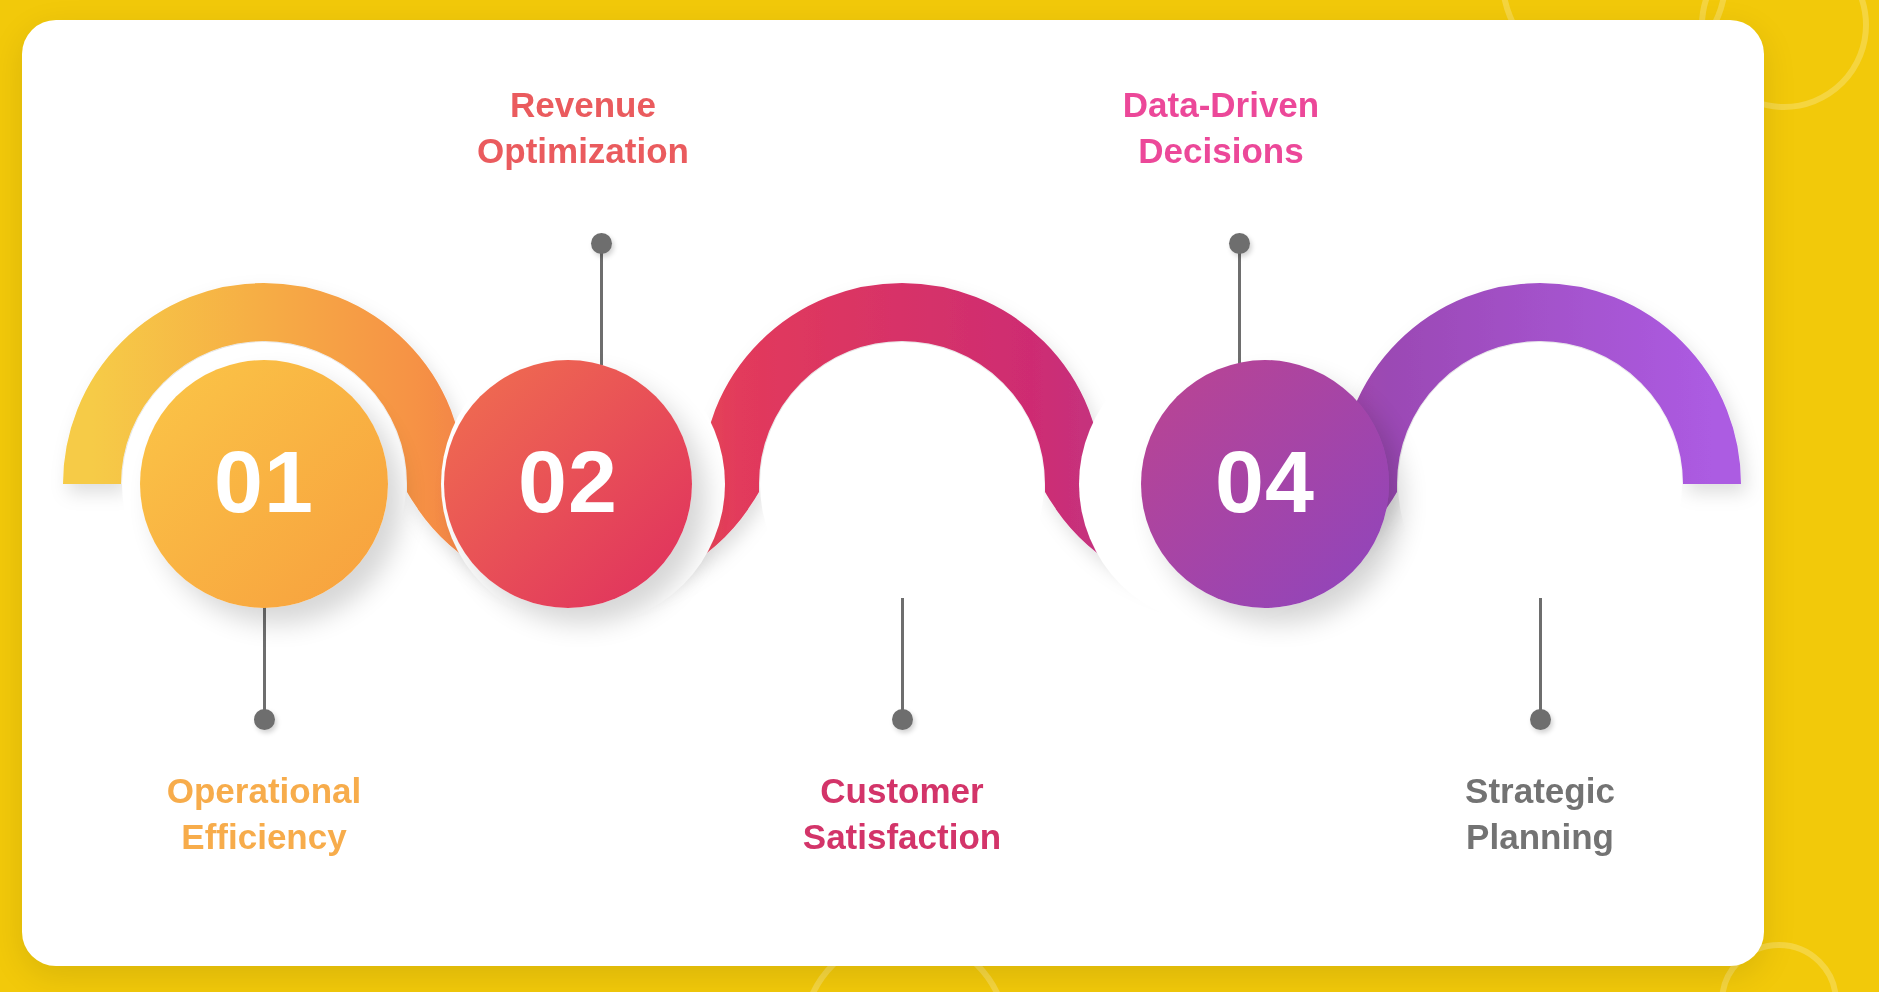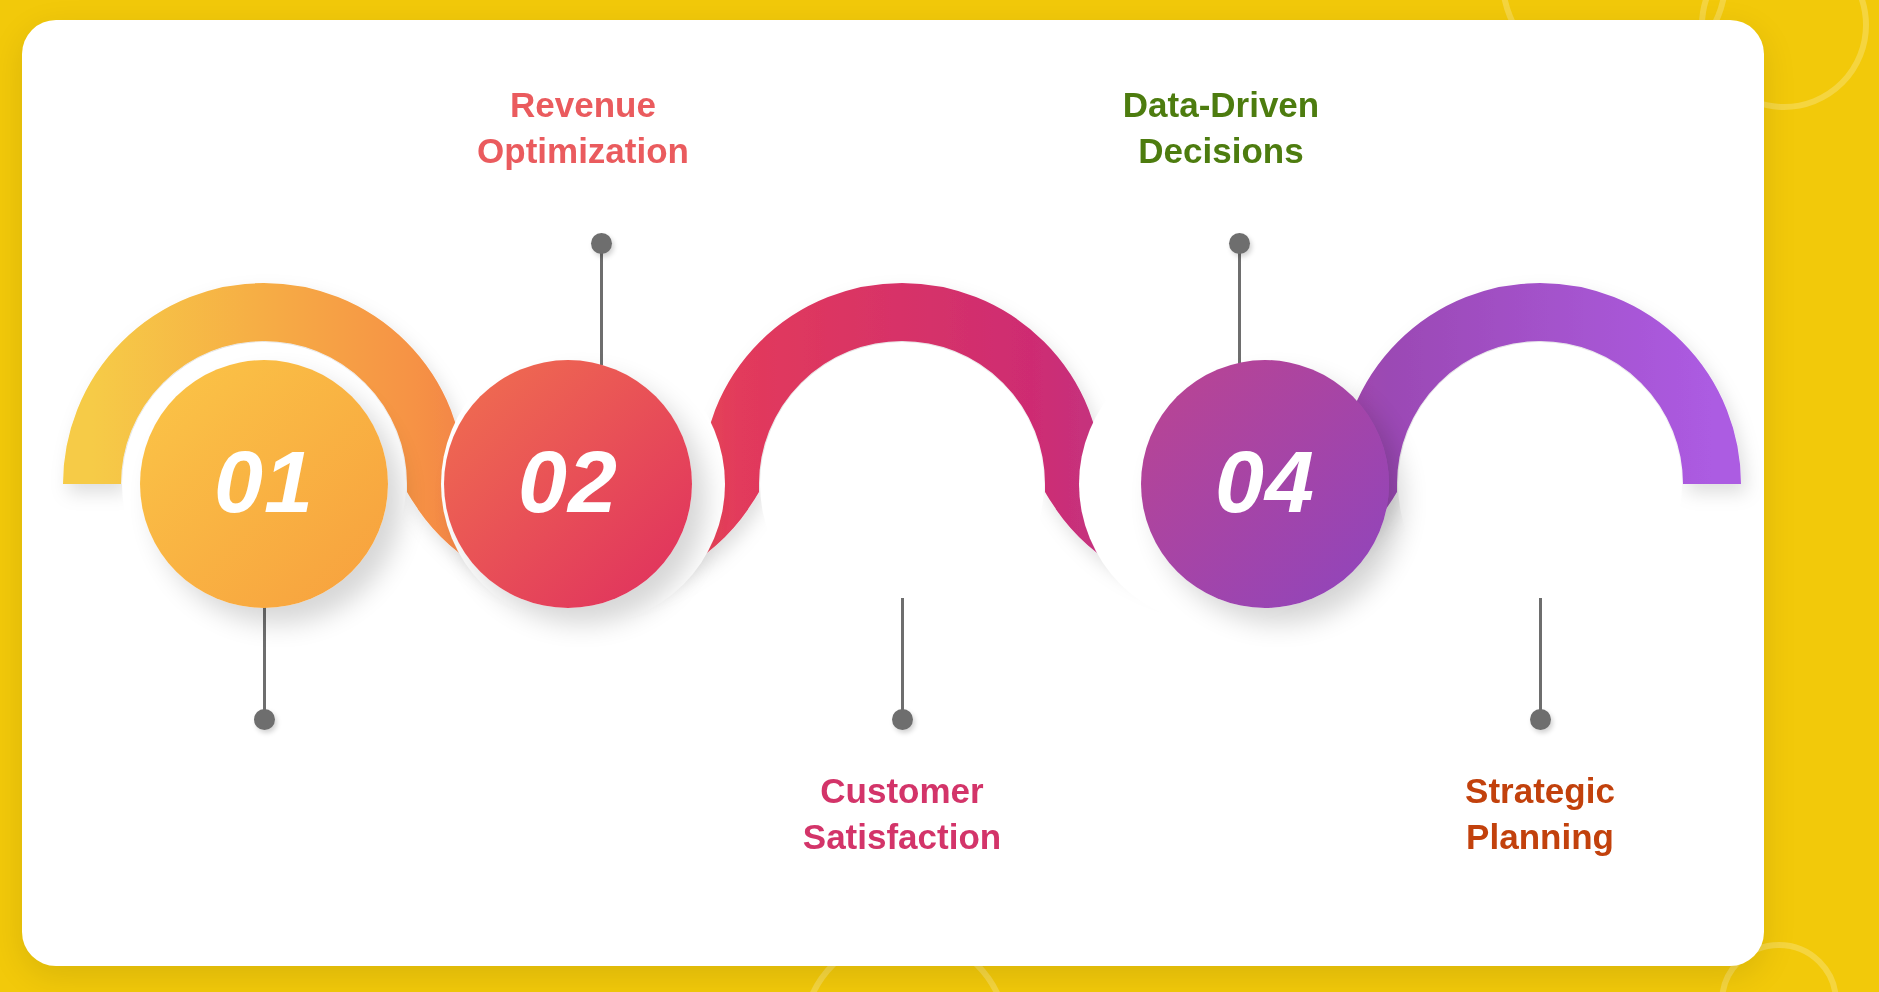--- a/index.html
+++ b/index.html
@@ -62,21 +62,21 @@
     align-items: center;
     justify-content: center;
     color: #FFFFFF;
     font-size: 88px;
     font-weight: bold;
     letter-spacing: 1px;
     box-shadow: 14px 16px 26px rgba(0,0,0,0.16);
     z-index: 5;
     user-select: none;
   }
-  .node span { line-height: 1; transform: translateY(-2px); font-style: italic; }
+  .node span { line-height: 1; transform: translateY(-2px); }
 
   .n1 { left: 118px;  top: 340px; background: linear-gradient(135deg,#FBC647 0%, #F79F3E 100%); }
   .n2 { left: 422px;  top: 340px; background: linear-gradient(135deg,#F1714F 0%, #DF2E5F 100%); }
   .n3 { left: 756px;  top: 340px; background: linear-gradient(135deg,#D92C63 0%, #C92B74 100%); }
   .n4 { left: 1119px; top: 340px; background: linear-gradient(135deg,#BC4490 0%, #8E45BE 100%); }
   .n5 { left: 1394px; top: 340px; background: linear-gradient(135deg,#8848C8 0%, #AC5BE2 100%); }
 
   
   .caption {
     position: absolute;
@@ -87,22 +87,22 @@
     z-index: 6;
     white-space: pre-line;
     user-select: none;
   }
   .caption.top    { top: 62px; }
   .caption.bottom { top: 748px; }
 
   .c1 { left: 72px;   width: 340px; color: #F7AC4B; }
   .c2 { left: 391px;  width: 340px; color: #EA5B5E; }
   .c3 { left: 710px;  width: 340px; color: #D33469; }
-  .c4 { left: 1029px; width: 340px; color: #4d7c0f; }
-  .c5 { left: 1348px; width: 340px; color: #c2410c; }
+  .c4 { left: 1029px; width: 340px; color: #ec4899; }
+  .c5 { left: 1348px; width: 340px; color: #737373; }
 
   
   .leader {
     position: absolute;
     width: 3px;
     background: #6E6E6E;
     z-index: 4;
   }
   .leader .dot {
     position: absolute;
@@ -193,20 +193,22 @@
     <div class="node n1">
       <span>01</span>
     </div>
     <div class="node n2">
       <span>02</span>
     </div>
     <div class="node n4">
       <span>04</span>
     </div>
 
+    <div class="caption bottom c1">Operational
+Efficiency</div>
     <div class="caption top    c2">Revenue
 Optimization</div>
     <div class="caption bottom c3">Customer
 Satisfaction</div>
     <div class="caption top    c4">Data-Driven
 Decisions</div>
     <div class="caption bottom c5">Strategic
 Planning</div>
 
   </div>

